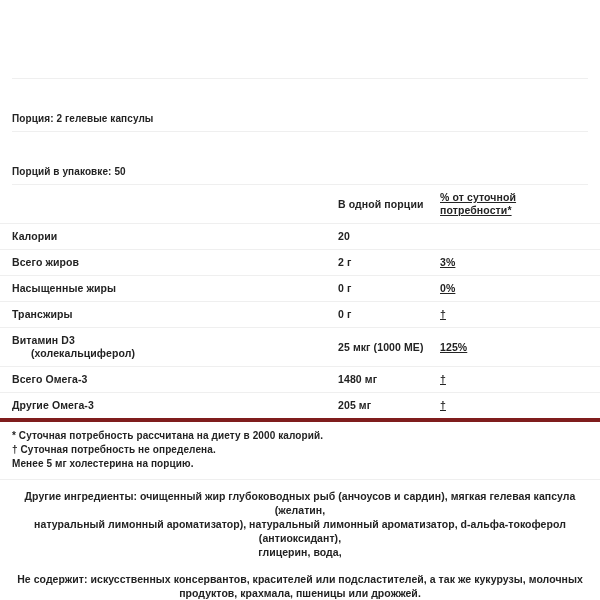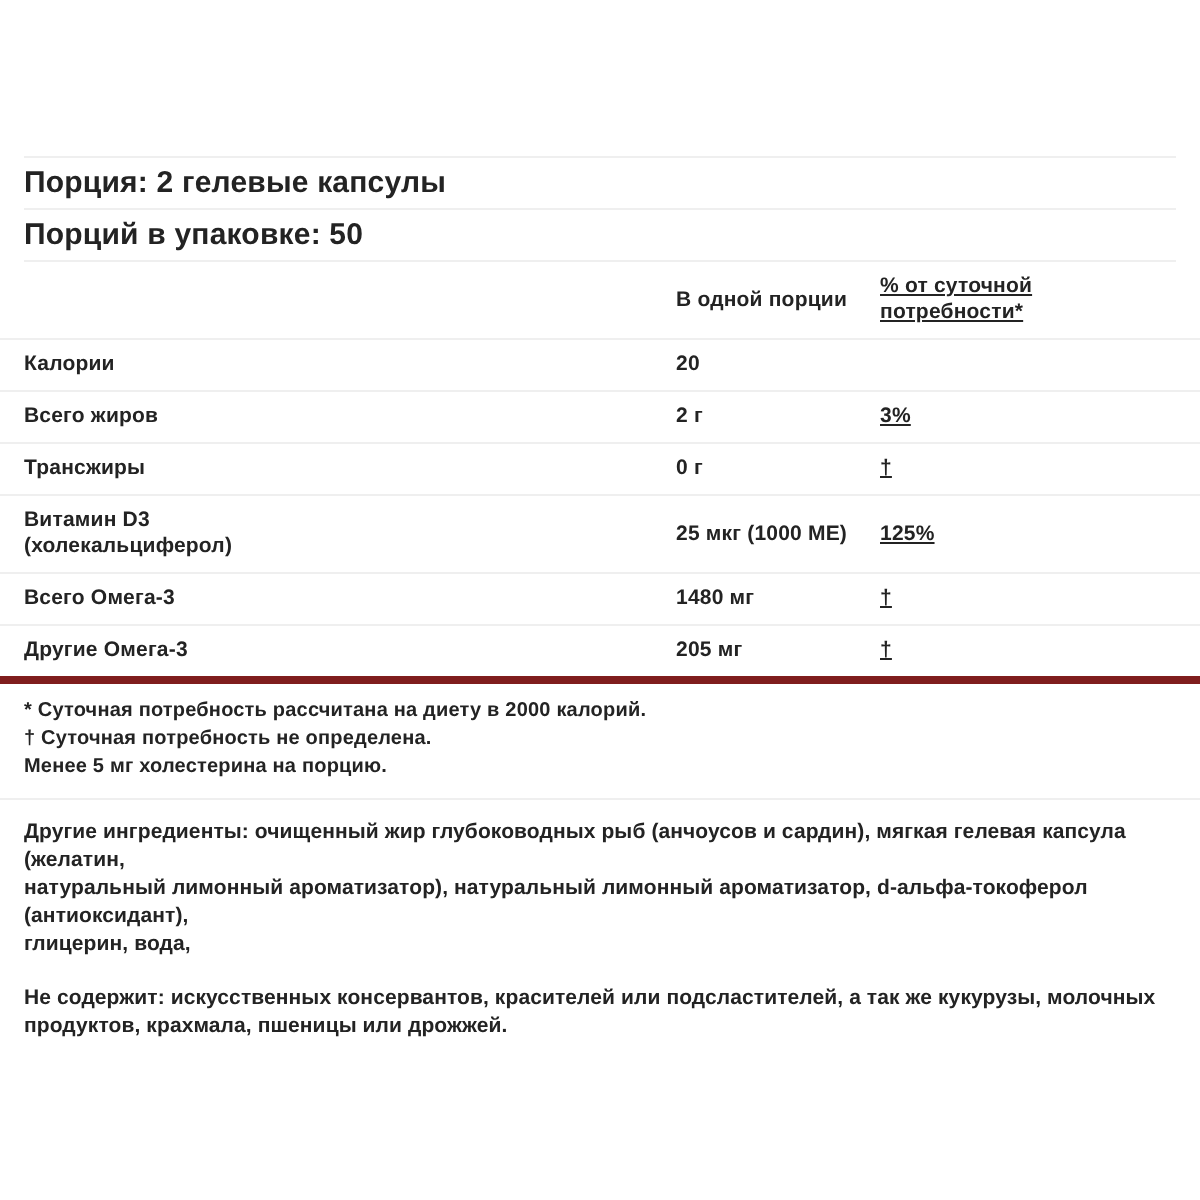--- a/index.html
+++ b/index.html
@@ -24,24 +24,25 @@
 
   
   .rule {
     height: 1px;
     background: #efefef;
     margin: 0 12px;
   }
 
   .srv-row {
     padding: 6px 12px 6px 12px;
-    font-size: 15px;
+    font-size: 10px;
     font-weight: bold;
     line-height: 13px;
     letter-spacing: 0.1px;
+    margin-top: 27px;
   }
 
   
   .nutri-table {
     width: 100%;
     border-collapse: collapse;
     table-layout: fixed;
   }
   .nutri-table td, .nutri-table th {
     text-align: left;
@@ -57,21 +58,21 @@
   .col-amount { width: 102px; }
   .col-dv     { width: 148px; padding-right: 12px !important; text-decoration: underline; }
 
   .nutri-table thead th {
     font-weight: bold;
   }
   .nutri-table tbody tr:last-child td {
     border-bottom: 4px solid #7f1d1d;
   }
 
-  .nm-line2 { display: block; }
+  .nm-line2 { display: block; margin-left: 19px; }
 
   
   .footnotes {
     padding: 7px 12px 8px 12px;
     border-bottom: 1px solid #efefef;
   }
   .footnotes p {
     margin: 0;
     font-size: 10px;
     font-weight: bold;
@@ -82,20 +83,21 @@
   
   .textblocks {
     padding: 9px 12px 0 12px;
   }
   .textblocks p {
     margin: 0 0 13px 0;
     font-size: 10.5px;
     font-weight: bold;
     line-height: 14px;
     letter-spacing: 0.05px;
+    text-align: center;
   }
   .textblocks p:last-child { margin-bottom: 0; }
 
   .brk { display: block; }
 </style>
 </head>
 <body>
 
 <div class="label-panel">
 
@@ -132,20 +134,27 @@
       </tr>
 
       <tr>
         <td class="col-name">
           <span>Всего жиров</span>
         </td>
         <td class="col-amount">2 г</td>
         <td class="col-dv">3%</td>
       </tr>
 
+      <tr>
+        <td class="col-name">
+          <span>Насыщенные жиры</span>
+        </td>
+        <td class="col-amount">0 г</td>
+        <td class="col-dv">0%</td>
+      </tr>
 
       <tr>
         <td class="col-name">
           <span>Трансжиры</span>
         </td>
         <td class="col-amount">0 г</td>
         <td class="col-dv">†</td>
       </tr>
 
       <tr>

